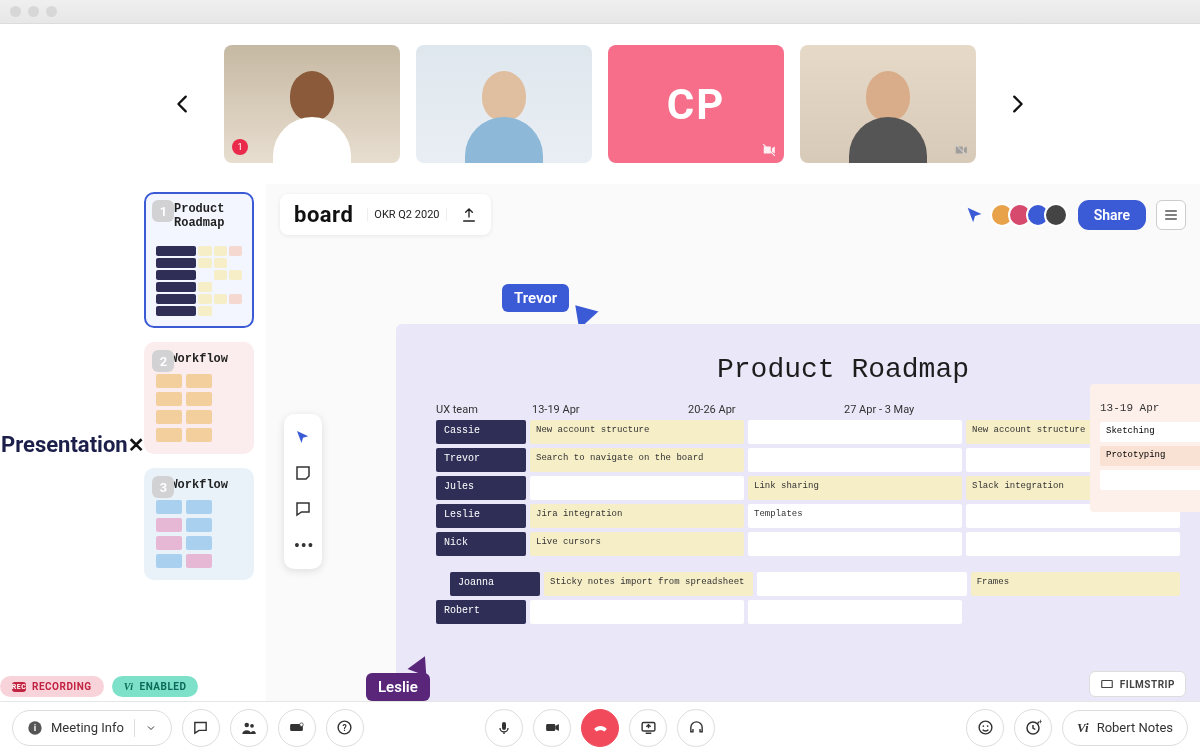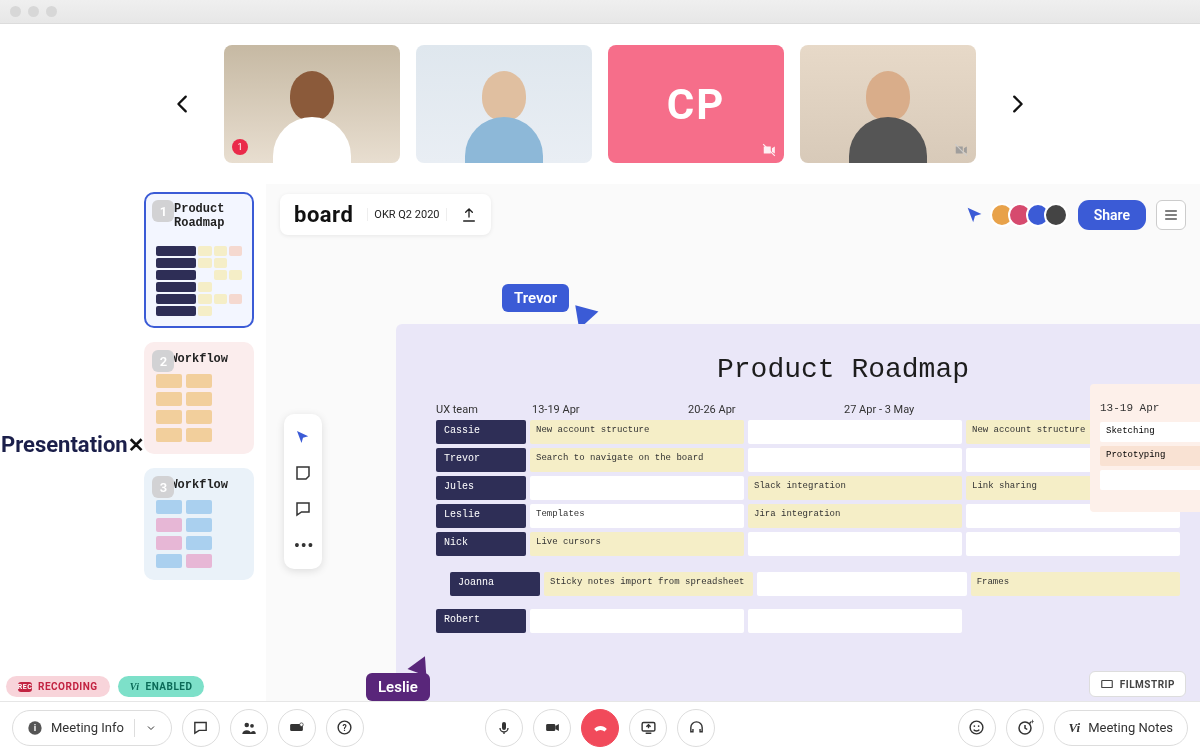--- a/index.html
+++ b/index.html
@@ -79,21 +79,21 @@
   .rm-name{background:#2e2e56;color:#fff;font-family:"Courier New",monospace;font-size:10px;padding:5px 8px;border-radius:2px}
   .rm-cell{background:#fff;border-radius:2px;height:24px;font-family:"Courier New",monospace;font-size:9px;color:#333;padding:5px 6px;overflow:hidden;white-space:nowrap}
   .rm-cell.y{background:#f5eec7}
   .rm-cell.empty{background:#fff}
 
   .side-frame{position:absolute;right:-50px;top:200px;width:160px;background:#fdf0ea;border-radius:4px;padding:18px 10px}
   .side-frame .hd{font-family:"Courier New",monospace;font-size:11px;color:#333;margin-bottom:8px}
   .side-frame .row{background:#fff;height:20px;margin-bottom:4px;border-radius:2px;font-family:"Courier New",monospace;font-size:9px;padding:4px 6px}
   .side-frame .row.p{background:#f9e2d3}
 
-  .status-pills{position:absolute;left:6px;bottom:4px;display:flex;gap:8px}
+  .status-pills{position:absolute;left:0;bottom:4px;display:flex;gap:8px}
   .pill{border-radius:14px;padding:5px 12px;font-size:10px;font-weight:700;display:flex;align-items:center;gap:6px;letter-spacing:.5px}
   .pill.rec{background:#f8d4da;color:#c22341}
   .pill.rec .dot{background:#c22341;border-radius:3px;width:14px;height:10px;color:#fff;font-size:7px;display:flex;align-items:center;justify-content:center}
   .pill.vi{background:#7de0c9;color:#0b6b58}
   .pill.vi b{font-family:Georgia,serif;font-style:italic;font-weight:700}
 
   .filmstrip{position:absolute;right:14px;bottom:4px;background:#fff;border:1px solid #ddd;border-radius:6px;padding:5px 10px;font-size:10px;font-weight:700;color:#444;display:flex;align-items:center;gap:6px;letter-spacing:.5px;cursor:pointer}
 
   .bottom-bar{position:absolute;left:0;right:0;bottom:0;height:52px;background:#fff;border-top:1px solid #e6e6e6;display:flex;align-items:center;justify-content:space-between;padding:0 12px}
   .bb-left,.bb-center,.bb-right{display:flex;align-items:center;gap:10px}
@@ -318,36 +318,36 @@
           </div>
           <div class="rm-grid" style="margin-bottom: 4px;">
             <div class="rm-name">Trevor</div>
             <div class="rm-cell y">Search to navigate on the board</div>
             <div class="rm-cell empty"></div>
             <div class="rm-cell empty"></div>
           </div>
           <div class="rm-grid" style="margin-bottom: 4px;">
             <div class="rm-name">Jules</div>
             <div class="rm-cell empty"></div>
+            <div class="rm-cell y">Link sharing</div>
             <div class="rm-cell y">Slack integration</div>
-            <div class="rm-cell y">Link sharing</div>
           </div>
           <div class="rm-grid" style="margin-bottom: 4px;">
             <div class="rm-name">Leslie</div>
+            <div class="rm-cell y">Jira integration</div>
             <div class="rm-cell">Templates</div>
-            <div class="rm-cell y">Jira integration</div>
             <div class="rm-cell empty"></div>
           </div>
           <div class="rm-grid" style="margin-bottom: 16px;">
             <div class="rm-name">Nick</div>
             <div class="rm-cell y">Live cursors</div>
             <div class="rm-cell empty"></div>
             <div class="rm-cell empty"></div>
           </div>
-          <div class="rm-grid" style="margin-bottom: 13px; padding-left: 14px;">
+          <div class="rm-grid" style="margin-bottom: 4px; padding-left: 14px;">
             <div class="rm-name">Joanna</div>
             <div class="rm-cell y">Sticky notes import from spreadsheet</div>
             <div class="rm-cell empty"></div>
             <div class="rm-cell y">Frames</div>
           </div>
           <div class="rm-grid" style="margin-bottom: 12px;">
             <div class="rm-name">Robert</div>
             <div class="rm-cell empty"></div>
             <div class="rm-cell empty"></div>
           </div>
@@ -454,16 +454,16 @@
       </span>
     <span class="rbtn">
         <svg viewBox="0 0 24 24" style="width:18px;height:18px">
           <circle cx="12" cy="12" r="8" fill="none" stroke="currentColor" stroke-width="2"></circle>
           <path d="M18 6l2-2M12 8v4l3 2" stroke="currentColor" fill="none" stroke-width="2"></path>
           <text x="19" y="7" font-size="10" fill="currentColor">+</text>
         </svg>
       </span>
     <div class="chip">
       <span class="vi-logo">Vi</span>
-      <span>Meeting Notes</span>
+      <span>Robert Notes</span>
     </div>
   </div>
 </div>
 
 </body></html>

